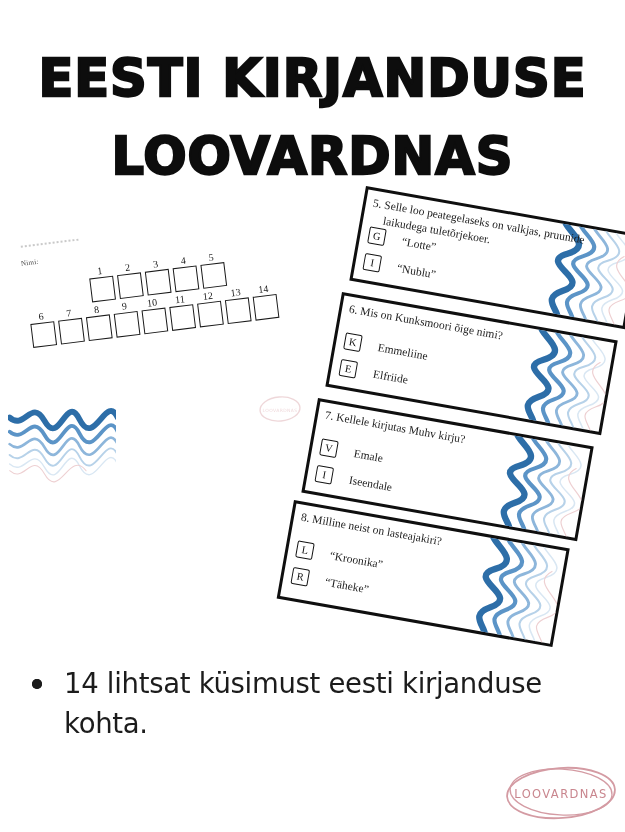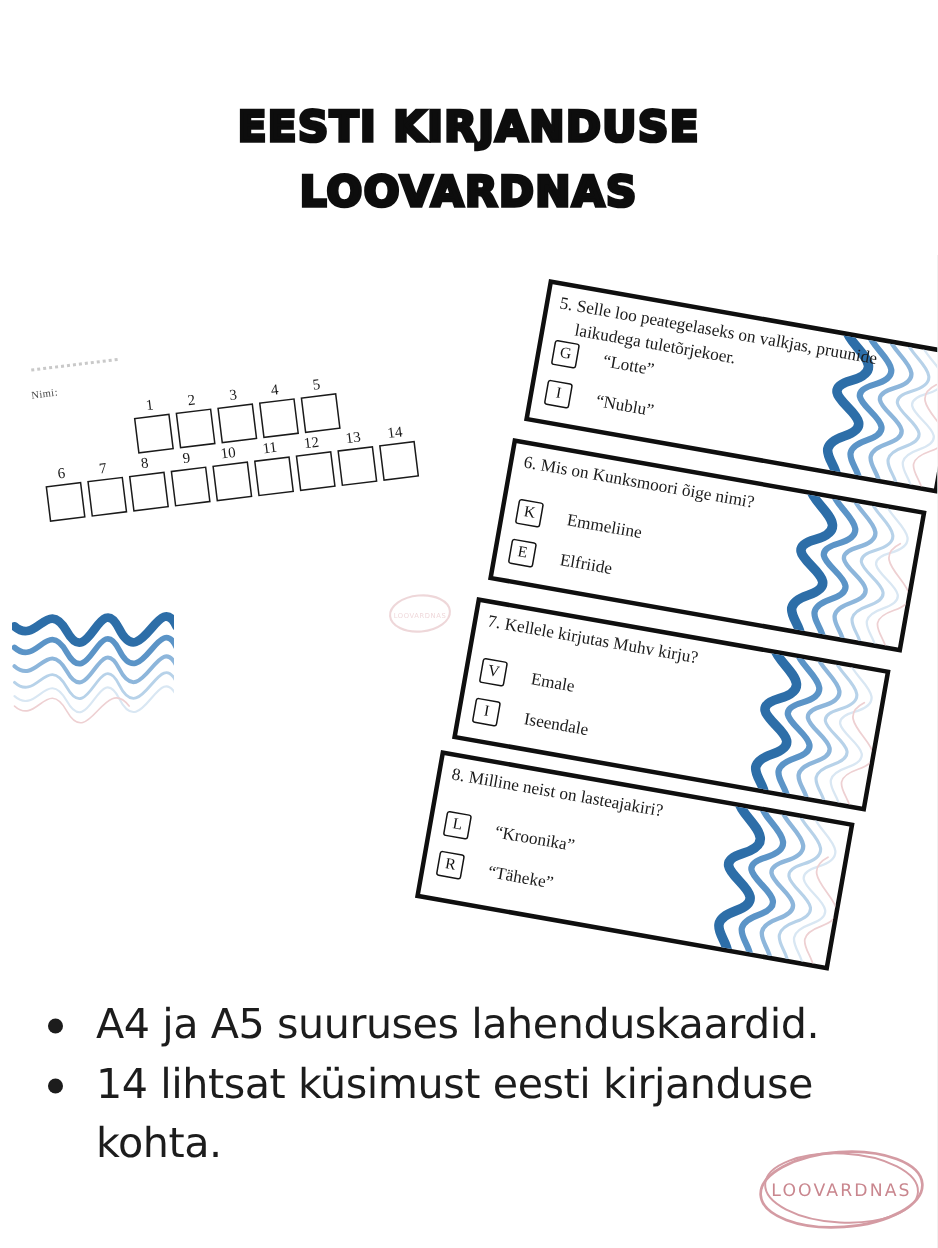--- a/index.html
+++ b/index.html
@@ -5,24 +5,24 @@
   * { margin:0; padding:0; box-sizing:border-box; }
   html,body { background:#e8e8e8; }
   .page {
     position:relative; width:625px; height:832px;
     background:#ffffff; overflow:hidden; margin:0 auto;
     font-family:"DejaVu Sans", sans-serif;
   }
 
   
   .title {
-    position:absolute; top:64px; left:0; width:625px;
+    position:absolute; top:40px; left:0; width:625px;
     text-align:center; color:#0d0d0d;
     font-family:"DejaVu Sans", sans-serif;
-    font-weight:bold; font-size:28px; line-height:1.52;
+    font-weight:bold; font-size:51px; line-height:1.52;
     letter-spacing:1px;
     -webkit-text-stroke:2.3px #0d0d0d;
   }
 
   
   .sheet {
     position:absolute; left:18px; top:240px; width:262px; height:130px;
     transform:rotate(-7deg); transform-origin:0 0;
   }
   .faint-marks {
@@ -270,21 +270,20 @@
     <span class="lbox">R</span>
     <span class="otext">“Täheke”</span>
   </div>
         </div>
   </div>
     </div>
 
   <ul class="bullets">
       <li>
     <span class="bdot"></span>
-    <span class="btxt">A4 ja A5 suuruses lahenduskaardid.</span>
   </li>
       <li>
     <span class="bdot"></span>
     <span class="btxt">14 lihtsat küsimust eesti kirjanduse kohta.</span>
   </li>
     </ul>
 
   <div class="logo">
     <svg width="116" height="64" viewBox="0 0 116 64">
       <g>

